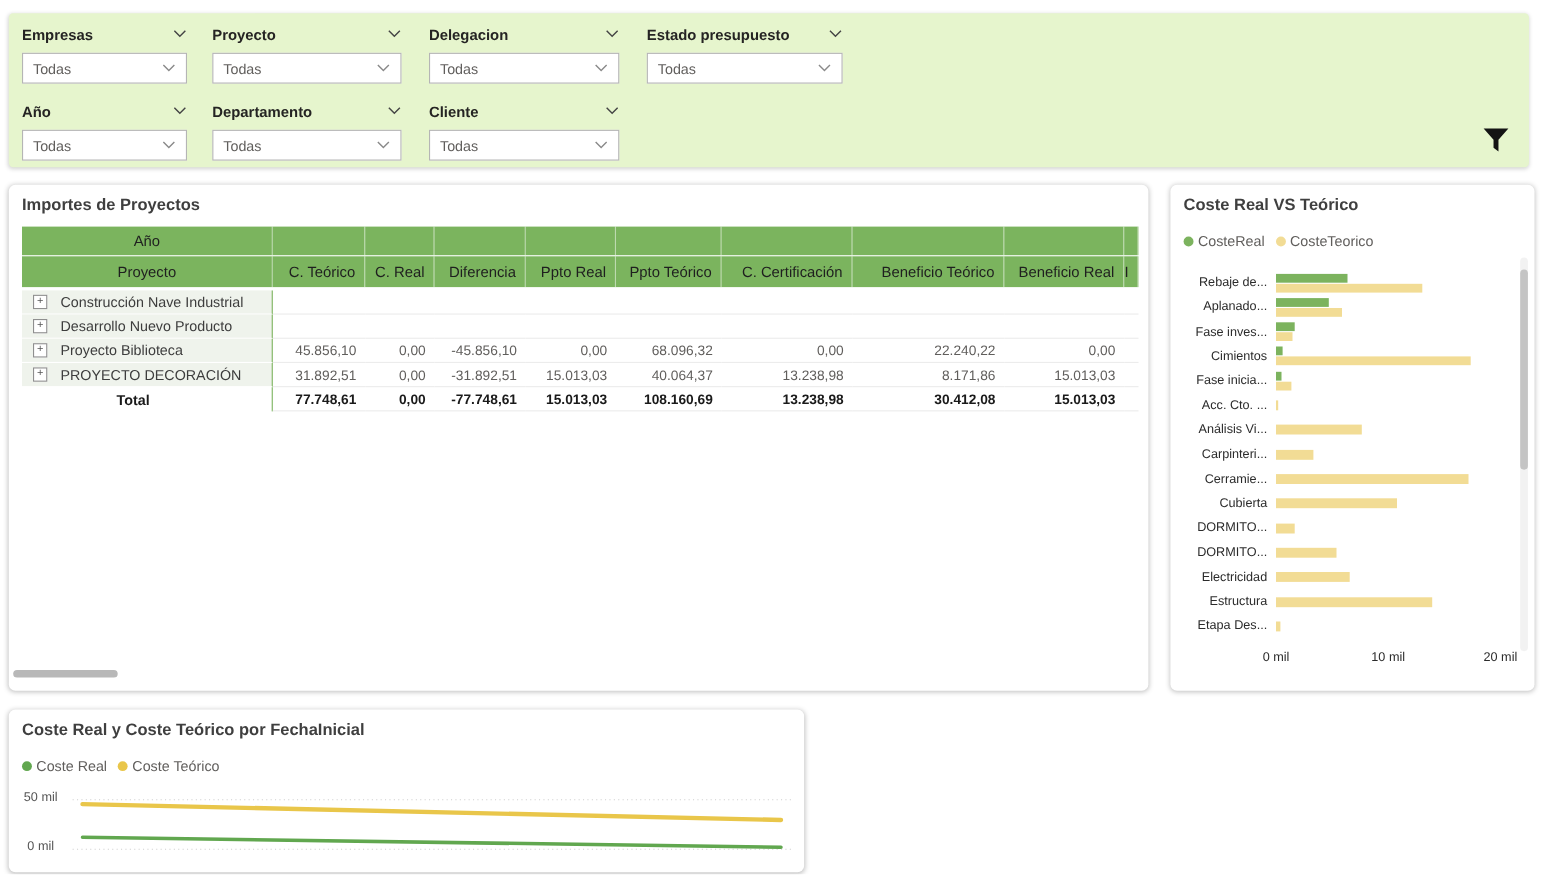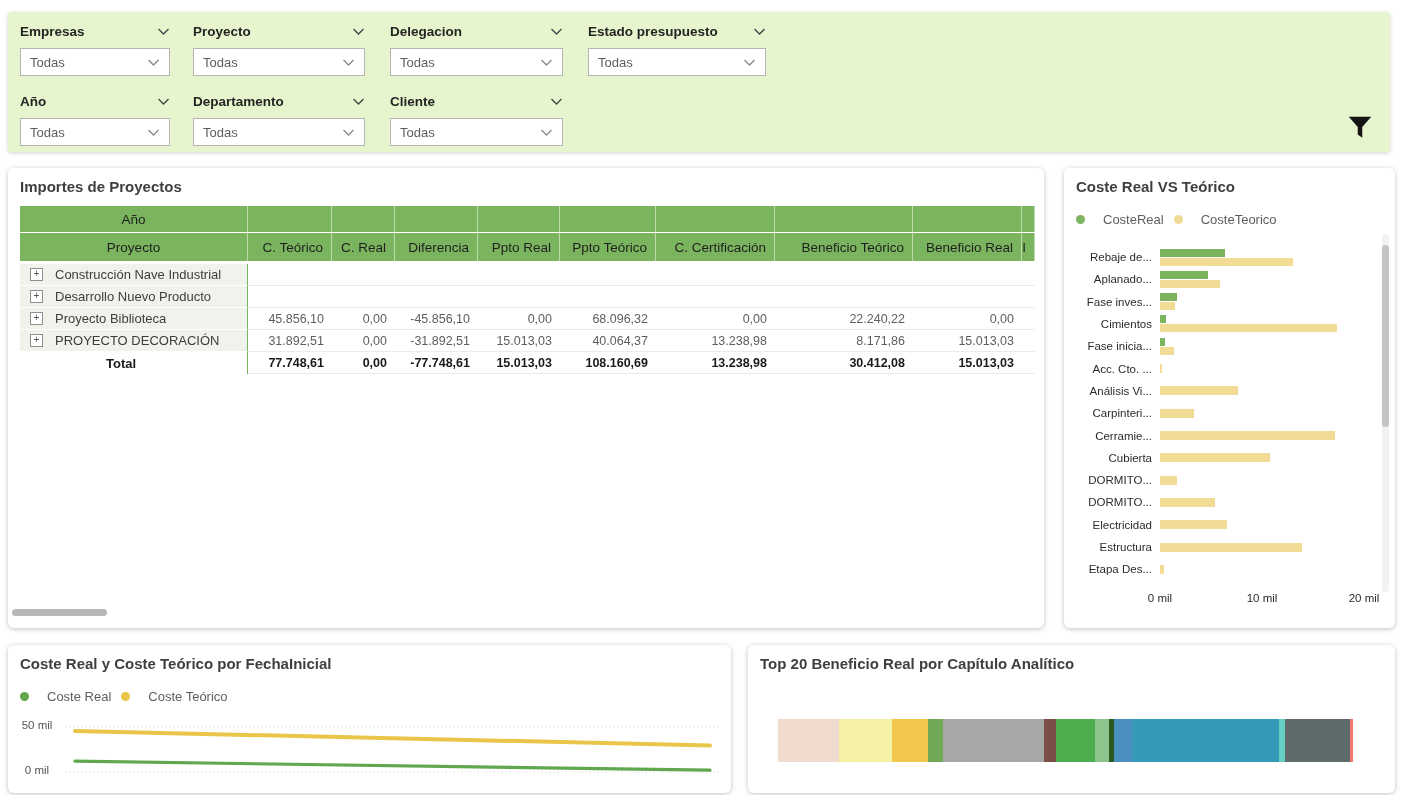--- a/index.html
+++ b/index.html
@@ -28,21 +28,21 @@
              display:flex;align-items:center;font-size:13px;color:#3d3d3d;}
   .val-cell{border-bottom:1px solid #ececec;font-size:12.5px;color:#605e5c;text-align:right;
             padding:0 8px 0 0;display:flex;align-items:center;justify-content:flex-end;}
   .expand-icon{width:11px;height:11px;border:1px solid #8f8f8f;font-size:10px;line-height:9px;
                text-align:center;color:#555;display:inline-block;margin:0 12px 0 10px;flex:none;background:#fff;}
   .total .val-cell{font-weight:bold;color:#1a1a1a;}
   .total .name-cell{background:#fff;border-bottom:none;font-weight:bold;color:#1a1a1a;}
   #h-scrollbar{position:absolute;left:4px;top:441px;width:95px;height:7px;background:#b8b8b8;border-radius:4px;}
   
   .legend{position:absolute;left:12px;display:flex;gap:10px;align-items:center;}
-  .legend-item{display:flex;align-items:center;gap:18px;}
+  .legend-item{display:flex;align-items:center;gap:4px;}
   .legend-dot{width:9px;height:9px;border-radius:50%;}
   .legend-text{font-size:13px;color:#605e5c;}
   
   #bar-rows{position:absolute;left:8px;top:78px;width:300px;}
   .bar-row{display:flex;align-items:stretch;}
   .bar-row-label{width:88px;flex:none;text-align:right;padding-right:8px;box-sizing:border-box;
                  font-size:11.5px;color:#2b2b2b;display:flex;align-items:center;justify-content:flex-end;
                  overflow:hidden;white-space:nowrap;}
   .bar-area{position:relative;flex:1;}
   .hbar{position:absolute;left:0;}
@@ -405,33 +405,14 @@
     <div class="ytick" style="left:8px;top:74px;">50 mil</div>
     <div class="ytick" style="left:8px;top:119px;">0 mil</div>
     <svg id="line-svg" style="position:absolute;left:0;top:70px;" width="723" height="74">
         <line x1="58" x2="712" y1="12" y2="12" stroke="#cfcfcf" stroke-width="1" stroke-dasharray="1,3"></line>
         <line x1="58" x2="712" y1="57" y2="57" stroke="#cfcfcf" stroke-width="1" stroke-dasharray="1,3"></line>
         <line x1="67" x2="702" y1="16.049999999999997" y2="30.45" stroke="#e9c64a" stroke-width="4" stroke-linecap="round"></line>
         <line x1="67" x2="702" y1="46.2" y2="55.2" stroke="#61a74f" stroke-width="3.2" stroke-linecap="round"></line>
       </svg>
   </div>
 
-  <div class="panel" id="stacked-panel" style="left:748px;top:645px;width:647px;height:148px;">
-    <div class="panel-title">Top 20 Beneficio Real por Capítulo Analítico</div>
-    <div id="stacked-bar">
-        <div class="seg" style="width: 10.6%; background: rgb(240, 217, 205);"></div>
-        <div class="seg" style="width: 9.3%; background: rgb(244, 241, 164);"></div>
-        <div class="seg" style="width: 6.2%; background: rgb(241, 200, 75);"></div>
-        <div class="seg" style="width: 2.7%; background: rgb(112, 168, 85);"></div>
-        <div class="seg" style="width: 17.6%; background: rgb(167, 167, 167);"></div>
-        <div class="seg" style="width: 2.1%; background: rgb(123, 79, 71);"></div>
-        <div class="seg" style="width: 6.8%; background: rgb(76, 174, 79);"></div>
-        <div class="seg" style="width: 2.3%; background: rgb(140, 197, 139);"></div>
-        <div class="seg" style="width: 0.9%; background: rgb(44, 90, 30);"></div>
-        <div class="seg" style="width: 3.2%; background: rgb(74, 143, 192);"></div>
-        <div class="seg" style="width: 25.6%; background: rgb(53, 153, 184);"></div>
-        <div class="seg" style="width: 1%; background: rgb(101, 207, 194);"></div>
-        <div class="seg" style="width: 11.3%; background: rgb(95, 107, 107);"></div>
-        <div class="seg" style="width: 0.6%; background: rgb(242, 119, 109);"></div>
-      </div>
-  </div>
 
 </div>
 
 </body></html>

